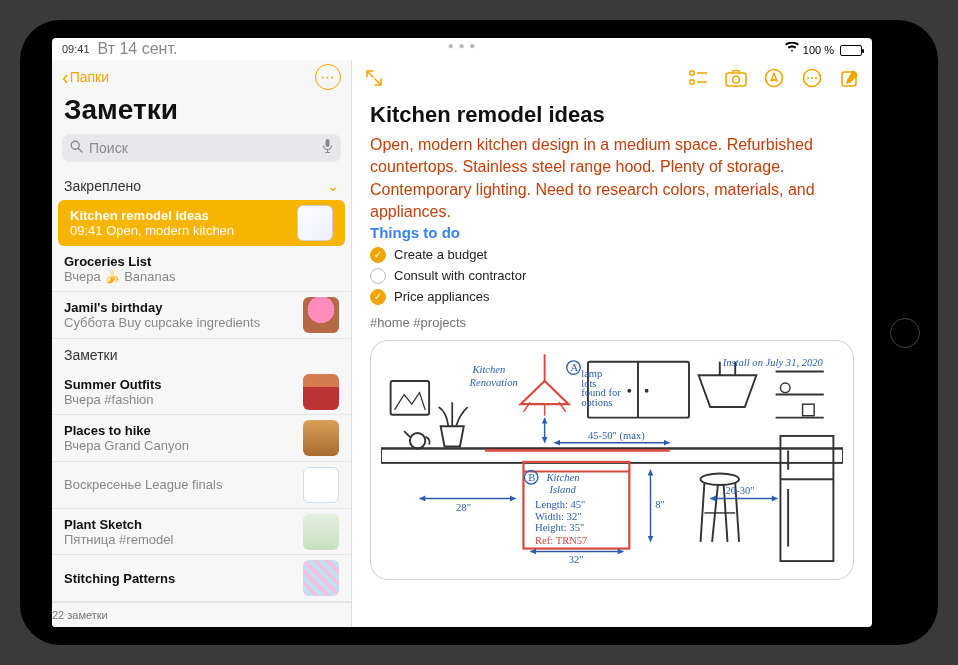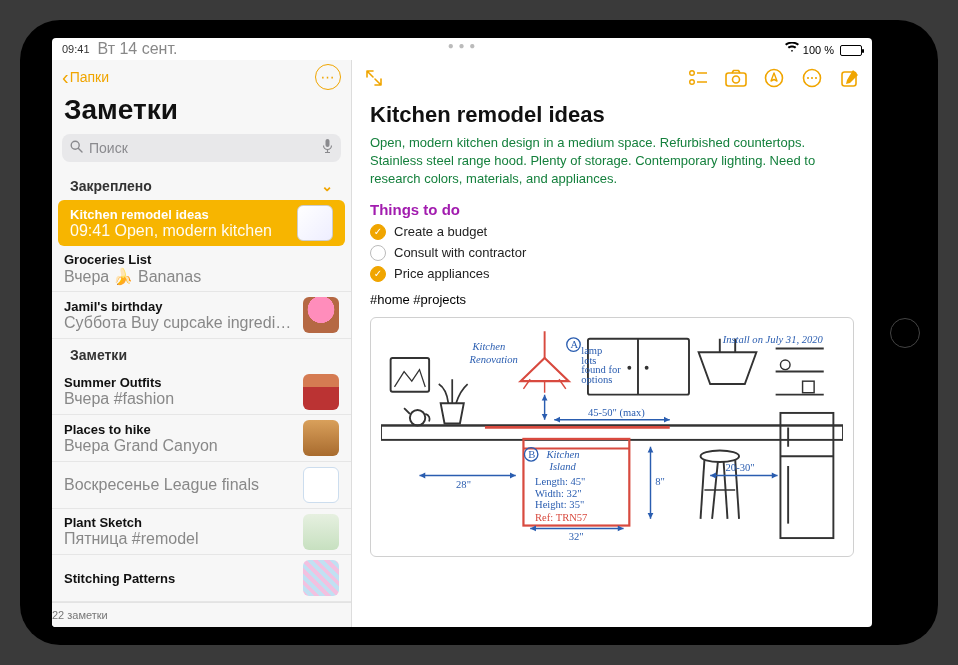--- a/index.html
+++ b/index.html
@@ -61,52 +61,52 @@
 .sidebar { width:300px; border-right:1px solid #ddd; display:flex; flex-direction:column; background:#f7f7f7 }
 .sidebar-header { display:flex; align-items:center; padding:4px 10px; height:36px }
 .back-btn { display:flex; align-items:center; color:#f0a500; font-size:14px; gap:1px }
 .chevron-left { font-size:20px; line-height:1; font-weight:300 }
 .sidebar-header .more { margin-left:auto; color:#f0a500; width:26px; height:26px; border:1.3px solid #f0a500; border-radius:50%; display:flex; align-items:center; justify-content:center; font-size:14px; letter-spacing:1px; }
 .sidebar-title { font-size:28px; font-weight:700; padding:0 12px 8px; color:#111 }
 .search-box { margin:0 10px 8px; background:#e8e8ea; border-radius:8px; height:30px; display:flex; align-items:center; padding:0 8px; color:#8a8a8e; }
 .search-box .mag { font-size:14px; }
 .search-box .placeholder { margin-left:6px; font-size:14px; flex:1 }
 .search-box .mic { font-size:14px; }
-.section-header { display:flex; align-items:center; padding:8px 18px 6px; font-size:14px; font-weight:700; color:#333 }
+.section-header { display:flex; align-items:center; padding:8px 12px 6px; font-size:14px; font-weight:400; color:#333 }
 .section-header .chev { margin-left:auto; color:#f0a500; font-size:14px }
 .note-item { display:flex; align-items:center; padding:6px 12px; gap:8px; border-bottom:1px solid #e6e6e6; min-height:46px; }
 .note-item.active { background:#f7b500; border-radius:6px; margin:0 6px; border-bottom:none }
 .note-item.active .note-title-row { color:#fff }
 .note-item.active .note-sub { color:#fff; opacity:.95 }
 .note-text { flex:1; min-width:0; overflow:hidden }
 .note-title-row { font-size:13px; font-weight:600; color:#111; white-space:nowrap; text-overflow:ellipsis; overflow:hidden }
-.note-sub { font-size:16px; color:#888; white-space:nowrap; text-overflow:ellipsis; overflow:hidden }
+.note-sub { font-size:13px; color:#888; white-space:nowrap; text-overflow:ellipsis; overflow:hidden }
 .thumb { width:36px; height:36px; border-radius:6px; background:#ddd; flex-shrink:0 }
 .thumb.sketch { background:linear-gradient(135deg,#fff,#eef); border:1px solid #ccc }
 .thumb.cupcake { background:radial-gradient(circle at 50% 35%, #ff8dbb 0 45%, #b56843 46% 100%); }
 .thumb.outfit { background:linear-gradient(#d57b52 0 35%,#b33 35% 100%) }
 .thumb.hike { background:linear-gradient(#d9a05b,#a86b2e) }
 .thumb.game { background:#fff; border:1px solid #cde; }
 .thumb.plant { background:linear-gradient(#e6f0e0,#c7e0c0) }
 .thumb.stitch { background:repeating-linear-gradient(45deg,#f2c1e0 0 4px,#c1e0f2 4px 8px) }
 .sidebar-footer { margin-top:auto; text-align:left; font-size:11px; color:#777; padding:6px 0; border-top:1px solid #e3e3e3; background:#f7f7f7 }
 .detail { flex:1; display:flex; flex-direction:column; overflow:hidden; }
 .detail-toolbar { height:36px; display:flex; align-items:center; padding:0 10px; gap:14px; color:#f0a500 }
 .detail-toolbar .sp { flex:1 }
 .toolbar-icon { width:24px; height:24px; display:flex; align-items:center; justify-content:center; font-size:18px; }
 .detail-body { padding:6px 18px 12px; overflow-y:auto; flex:1 }
 .note-title { font-size:22px; font-weight:700; color:#111; margin-bottom:6px }
-.note-desc { font-size:13px; color:#15803d; line-height:1.4; margin-bottom:12px }
-.section-title { font-size:15px; font-weight:700; color:#a21caf; margin-bottom:6px }
+.note-desc { font-size:16px; color:#c2410c; line-height:1.4; }
+.section-title { font-size:15px; font-weight:700; color:#3b82f6; margin-bottom:6px }
 .todo-item { display:flex; align-items:center; gap:8px; font-size:13px; color:#222; margin-bottom:5px }
 .todo-circle { width:16px; height:16px; border-radius:50%; border:1.6px solid #f0a500; display:flex; align-items:center; justify-content:center; font-size:10px; color:#fff; flex-shrink:0 }
 .todo-circle.checked { background:#f0a500 }
 .todo-circle.unchecked { border-color:#bbb }
-.tags { color:#000000; font-size:13px; margin:10px 0 }
-.sketch-canvas { border:1px solid #d0d0d0; border-radius:6px; padding:10px; position:relative; height:240px; background:#fff; overflow:hidden }
+.tags { color:#737373; font-size:13px; margin:10px 0 }
+.sketch-canvas { border:1px solid #d0d0d0; border-radius:18px; padding:10px; position:relative; height:240px; background:#fff; overflow:hidden }
 .sketch-svg { width:100%; height:100%; }
 .hand-blue { font-family:"Comic Sans MS","Segoe Script",cursive; fill:#2a5db0; font-size:11px }
 .hand-red { font-family:"Comic Sans MS","Segoe Script",cursive; fill:#d84a3f; font-size:11px }
 .el-dots { position:absolute; top:0; left:50%; transform:translateX(-50%); font-size:10px; color:#bbb; letter-spacing:1px; padding-top:2px}
 </style>
 </head>
 <body>
 
 <div class="ipad">
   <div class="home-button"></div>

